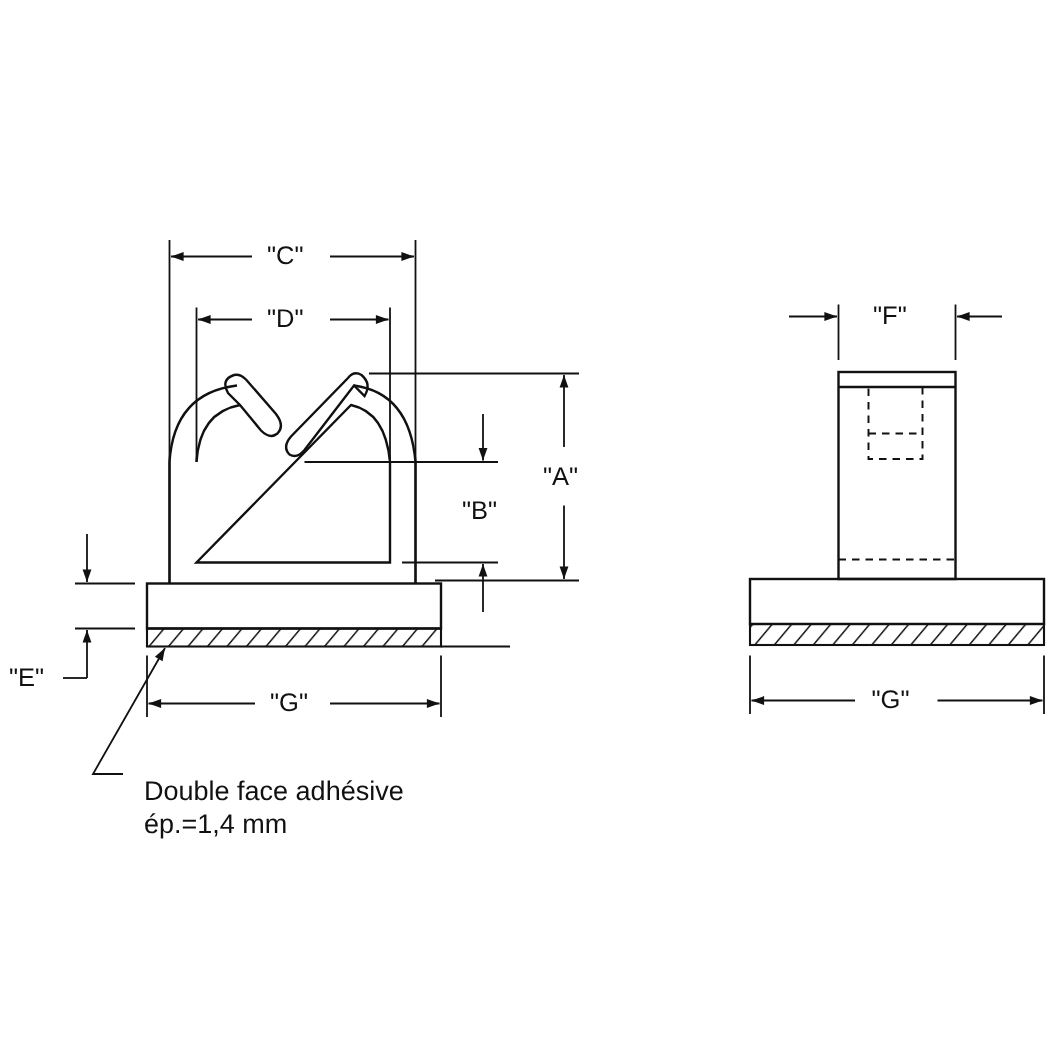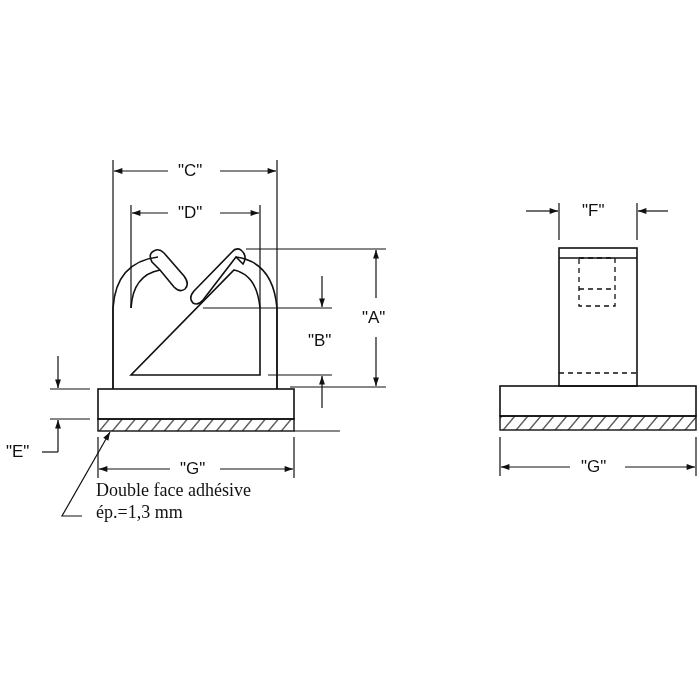--- a/index.html
+++ b/index.html
@@ -96,16 +96,16 @@
 
 <div class="lbl" style="left:178px; top:161px;">"C"</div>
 <div class="lbl" style="left:178px; top:203px;">"D"</div>
 <div class="lbl" style="left:362px; top:308px;">"A"</div>
 <div class="lbl" style="left:308px; top:331px;">"B"</div>
 <div class="lbl" style="left:6px; top:442px;">"E"</div>
 <div class="lbl" style="left:180px; top:459px;">"G"</div>
 <div class="lbl" style="left:582px; top:201px;">"F"</div>
 <div class="lbl" style="left:581px; top:457px;">"G"</div>
 
-<div class="note" style="left:96px; top:479px;font-family:Liberation Serif, serif;">
+<div class="note" style="left:96px; top:516px;">
   <div>Double face adhésive</div>
-  <div>ép.=1,3 mm</div>
+  <div>ép.=1,4 mm</div>
 </div>
 
 </body></html>

